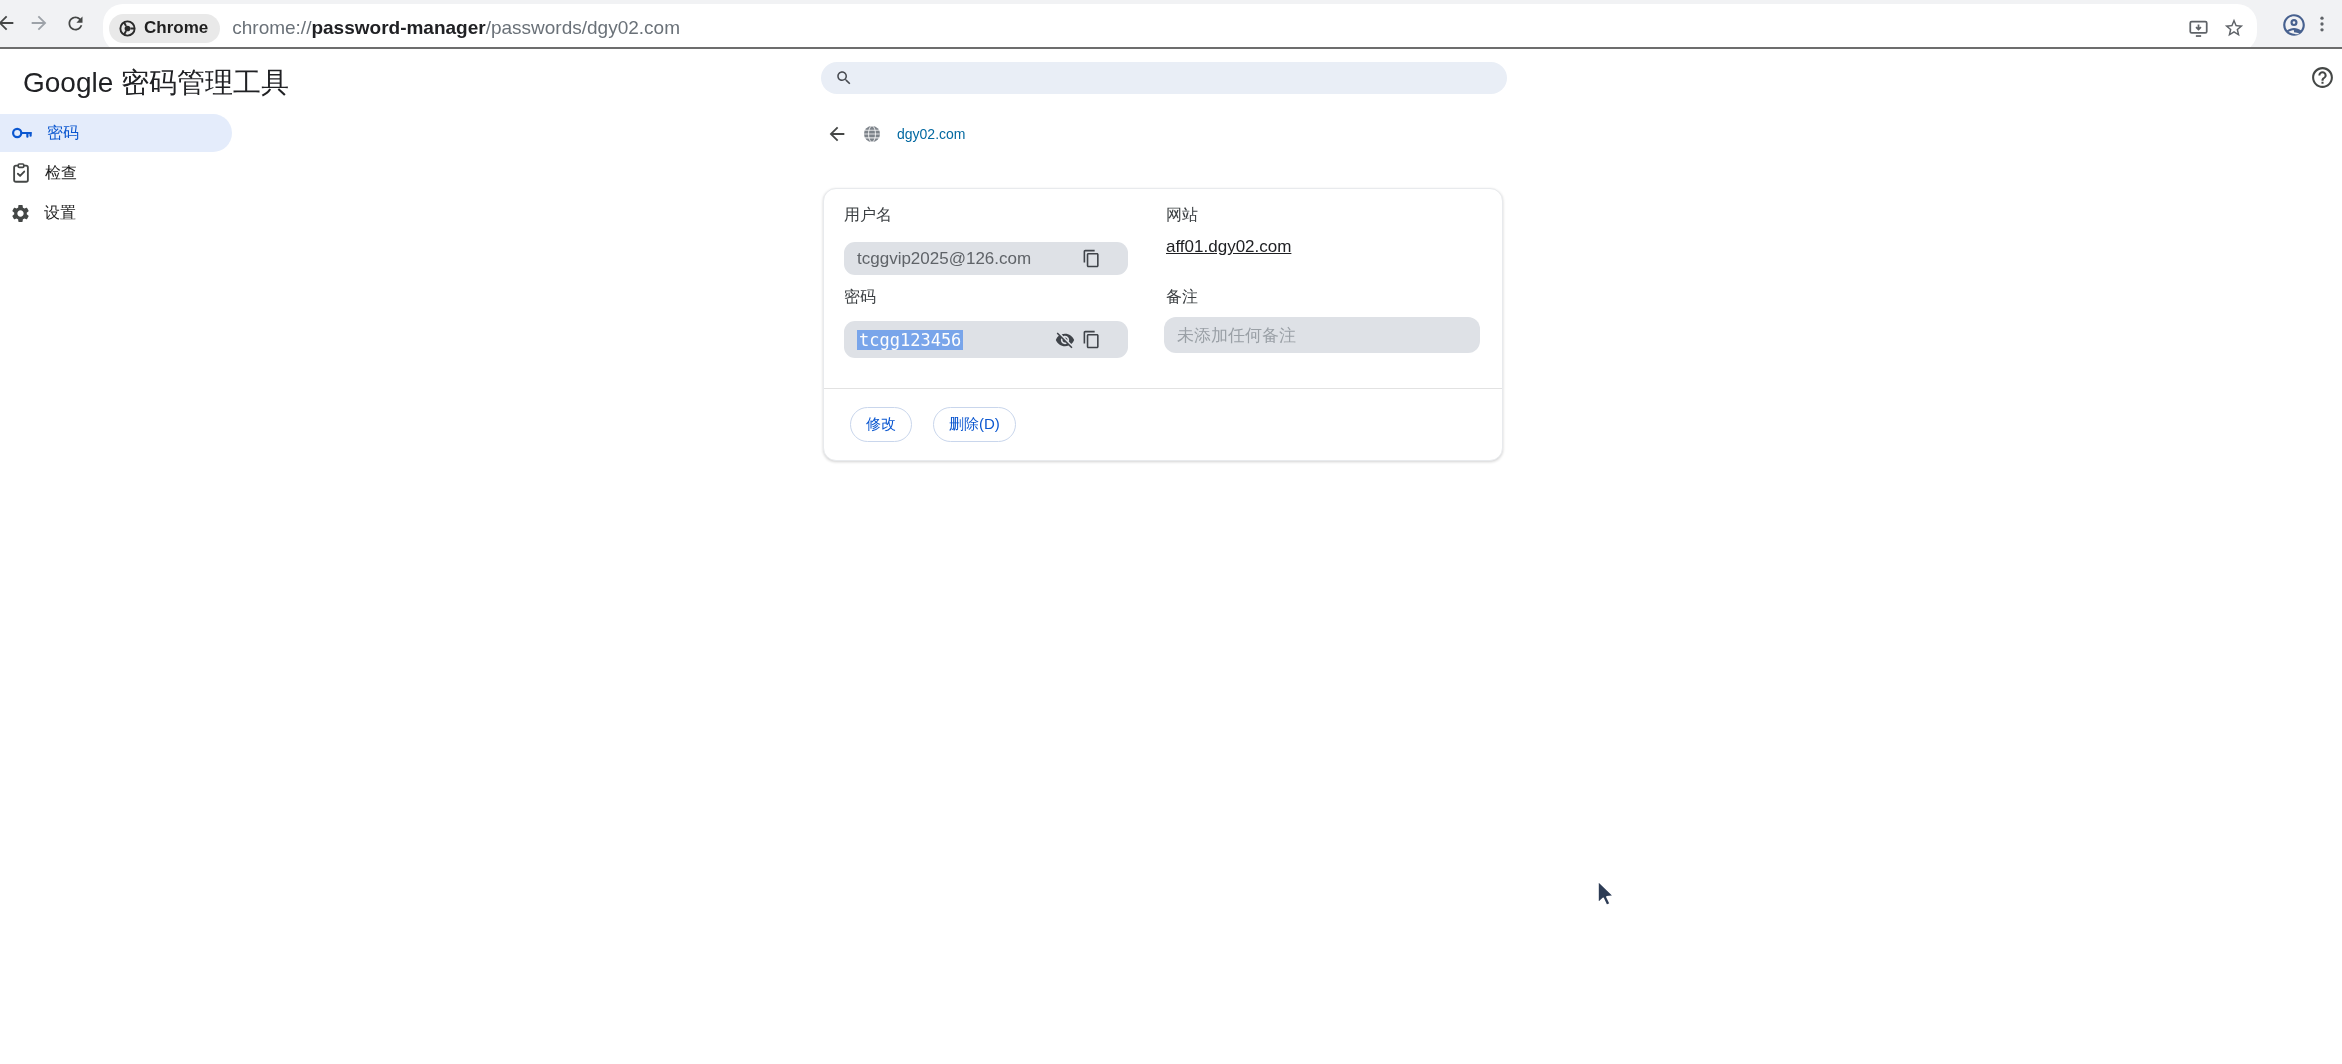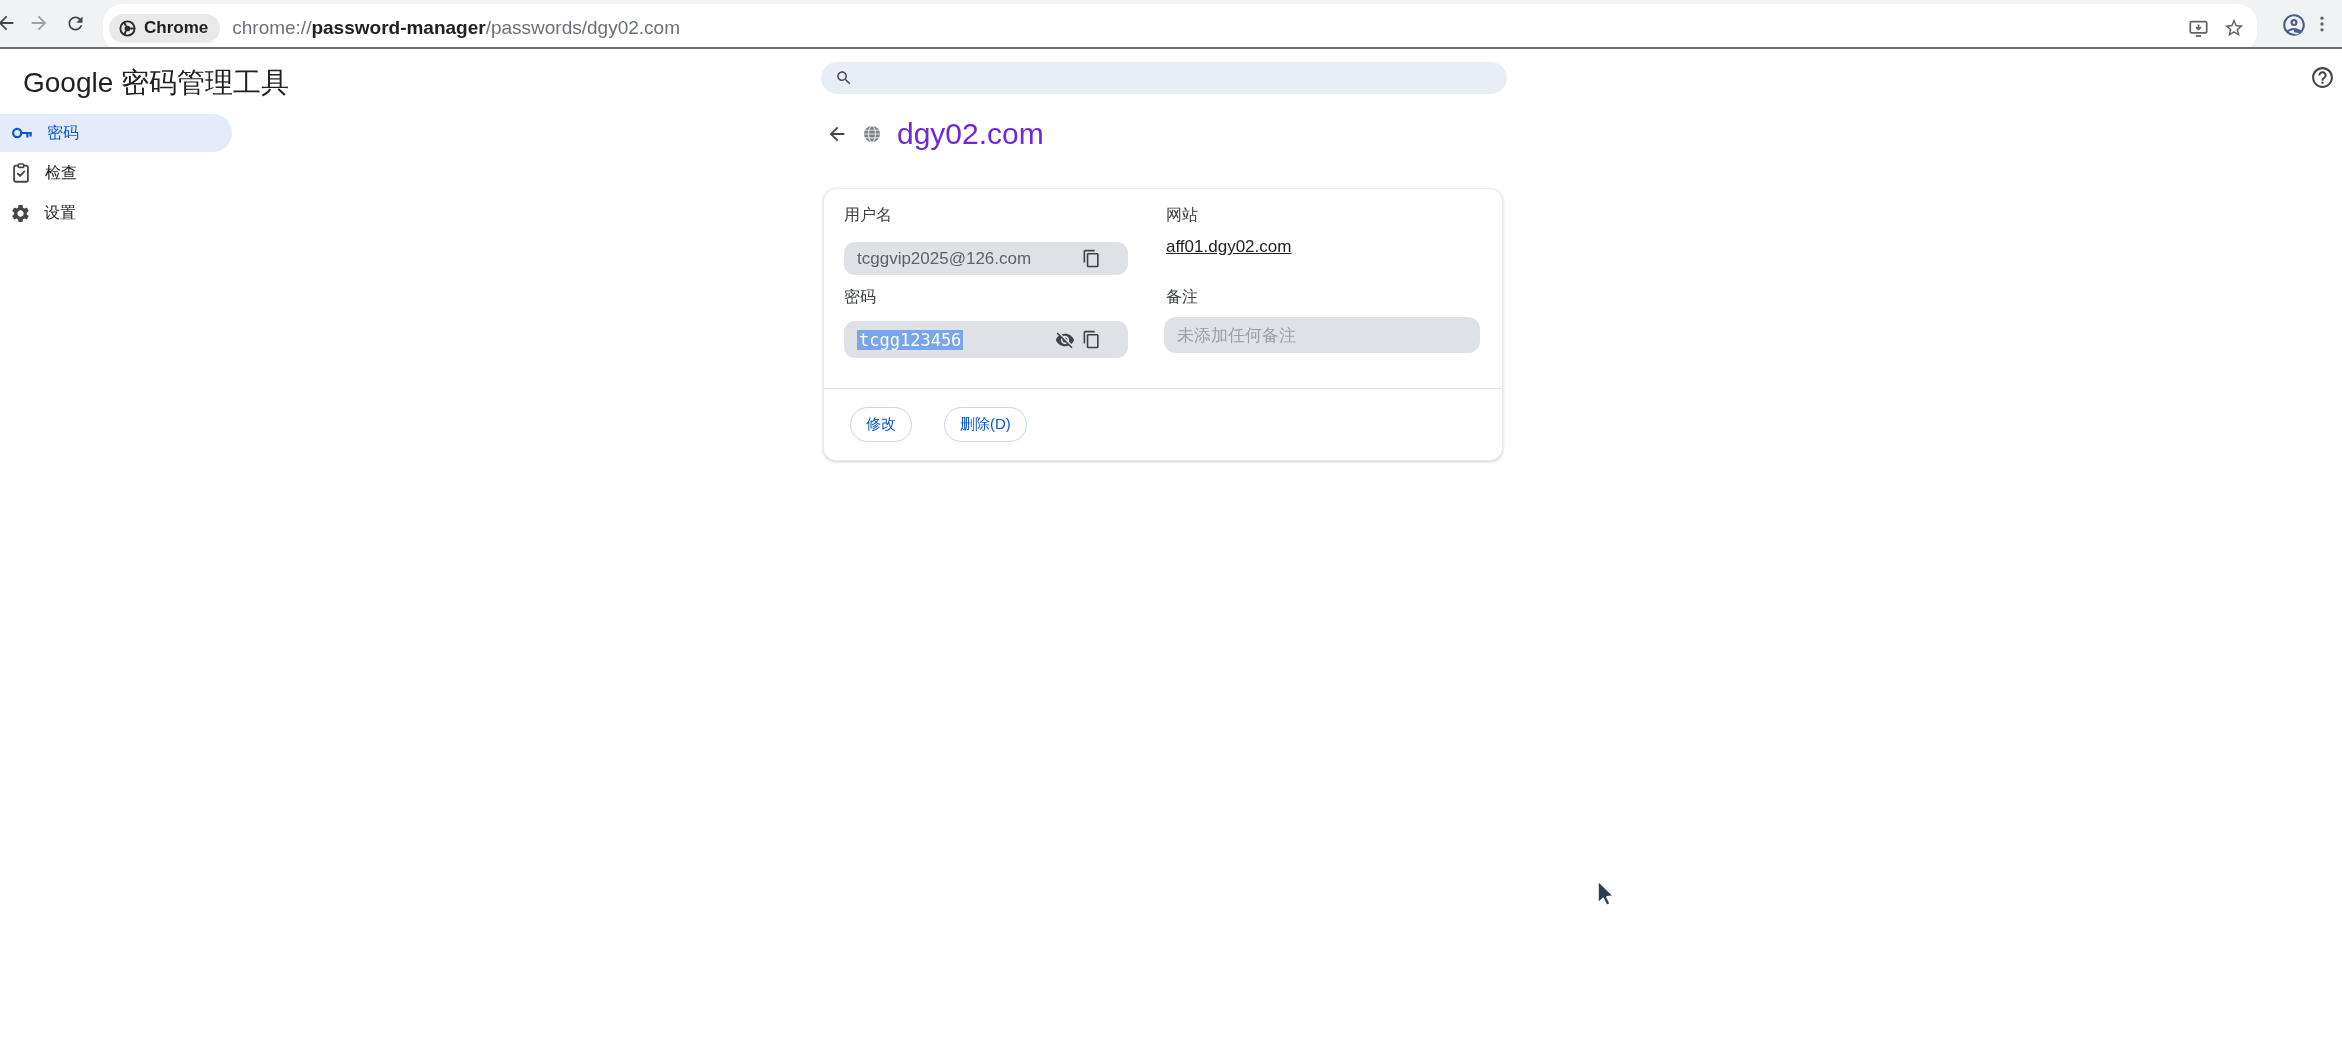--- a/index.html
+++ b/index.html
@@ -44,40 +44,40 @@
     padding: 0 14px; }
   .search-input { flex: 1; margin-left: 10px; border: none; outline: none; background: transparent;
     font-family: "Liberation Sans", sans-serif; font-size: 15px; color: #40434a; }
   .search-input::placeholder { color: #474a50; opacity: 1; }
 
   
   .title-row { position: absolute; left: 822px; top: 118px; height: 31px; display: flex;
     align-items: center; }
   .back-btn { width: 30px; height: 30px; display: flex; align-items: center;
     justify-content: center; border-radius: 50%; }
-  .site-title { margin-left: 15px; font-size: 30px; color: #6d28d9; }
+  .site-title { margin-left: 15px; font-size: 14px; color: #0369a1; }
 
   
   .card { position: absolute; left: 823px; top: 188px; width: 680px; height: 273px;
     background: #fff; border: 1px solid #e8eaed; border-radius: 13px;
     box-shadow: 0 1px 3px rgba(0,0,0,0.18); }
   .field-label { position: absolute; font-size: 16px; color: #3c4043; }
   .ro-field { position: absolute; background: #dee1e6; border-radius: 11px; display: flex;
     align-items: center; padding: 0 24px 0 13px; }
   .ro-field .value { font-size: 17px; color: #5f6368; flex: 1; white-space: nowrap;
     overflow: hidden; }
   .pw-value { font-family: "DejaVu Sans Mono", monospace; font-size: 15px; }
   .pw-value .sel { background: #79a5ea; color: #fdfdfd; padding: 2px 2px; }
   .icon-btn { width: 26px; height: 26px; display: flex; align-items: center;
     justify-content: center; flex: none; }
   .site-link { position: absolute; font-size: 17px; color: #202124; text-decoration: underline; }
   .note-placeholder { font-size: 17px; color: #9aa0a6; }
   .card-divider { position: absolute; left: 0; top: 199px; width: 100%; height: 1px;
     background: #e2e2e2; }
-  .btn-row { position: absolute; left: 26px; top: 218px; display: flex; gap: 32px; justify-content: flex-end; }
+  .btn-row { position: absolute; left: 26px; top: 218px; display: flex; gap: 21px; justify-content: flex-end; }
   .pill-btn { height: 35px; padding: 0 15px; border: 1px solid #c9d6ec; border-radius: 18px;
     background: #fff; color: #0b57d0; font-family: "Liberation Sans", sans-serif;
     font-size: 15px; font-weight: 500; display: flex; align-items: center; }
 
   .cursor { position: absolute; left: 1596px; top: 880px; pointer-events: none; }
 </style>
 </head>
 <body>
 
 <div class="toolbar">

